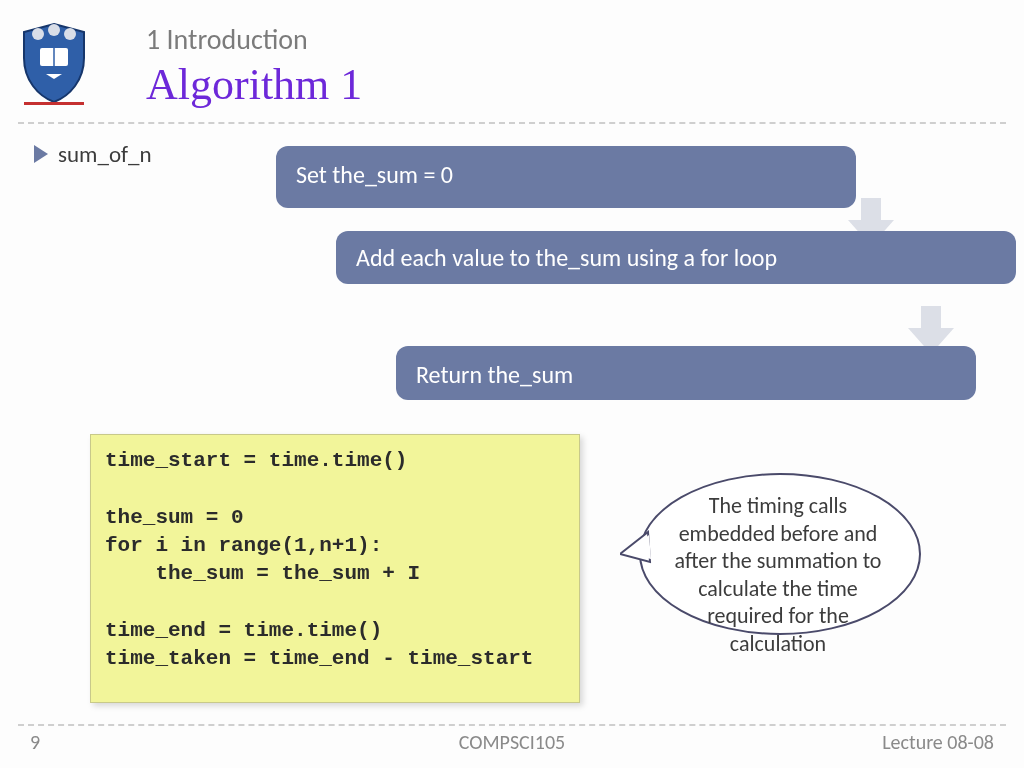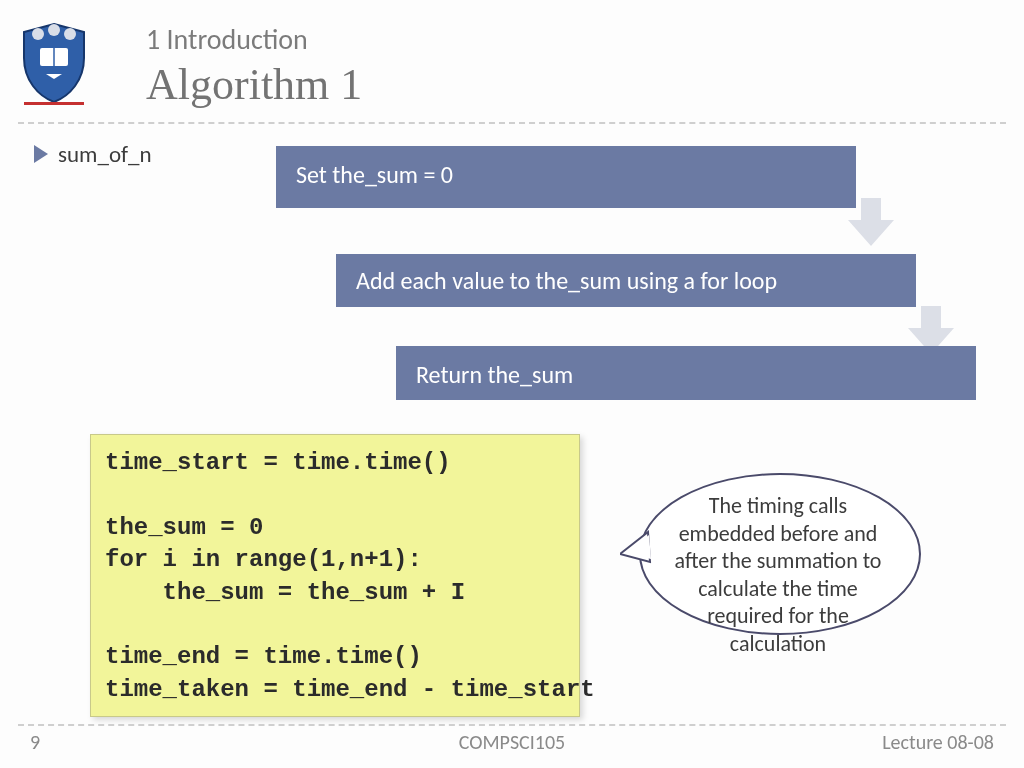--- a/index.html
+++ b/index.html
@@ -3,37 +3,37 @@
 <meta charset="utf-8">
 <style>
   * { box-sizing: border-box; margin: 0; padding: 0; }
   html, body { width: 1024px; height: 768px; font-family: Georgia, 'Times New Roman', serif; background: #fdfdfd; overflow: hidden; }
   .slide { width: 1024px; height: 768px; position: relative; }
   .header { position: absolute; top: 18px; left: 18px; display: flex; align-items: flex-start; gap: 40px; }
   .logo { width: 72px; height: 88px; display: flex; flex-direction: column; align-items: center; }
   .logo svg { width: 72px; height: 88px; }
   .titles { margin-left: 16px; margin-top: 4px; }
   .section-label { font-family: "Gill Sans", "Gill Sans MT", Calibri, sans-serif; font-size: 28px; color: #7b7b7b; }
-  .page-title { font-family: Georgia, serif; font-size: 44px; color: #737373; margin-top: 2px; }
+  .page-title { font-family: Georgia, serif; font-size: 44px; color: #6d28d9; margin-top: 2px; }
   .divider { position: absolute; left: 18px; right: 18px; border-top: 2px dashed #cfcfcf; }
   .divider.top { top: 122px; }
   .divider.bottom { bottom: 42px; }
   .bullet-area { position: absolute; top: 140px; left: 34px; display: flex; align-items: center; }
   .bullet-tri { width: 0; height: 0; border-top: 9px solid transparent; border-bottom: 9px solid transparent; border-left: 14px solid #6b7aa3; margin-right: 10px; }
   .bullet-text { font-family: "Gill Sans", "Gill Sans MT", Calibri, sans-serif; font-size: 23px; color: #3c3c3c; }
   .flow { position: absolute; top: 146px; left: 276px; }
-  .step { background: #6b7aa3; color: #fff; font-family: "Gill Sans", "Gill Sans MT", Calibri, sans-serif; font-size: 24px; border-radius: 0; padding: 14px 20px; position: absolute; box-shadow: 0 0 0 rgba(0,0,0,0); }
+  .step { background: #6b7aa3; color: #fff; font-family: "Gill Sans", "Gill Sans MT", Calibri, sans-serif; font-size: 24px; border-radius: 12px; padding: 14px 20px; position: absolute; box-shadow: 0 0 0 rgba(0,0,0,0); }
   .step1 { top: 0; left: 0; width: 580px; height: 62px; }
-  .step2 { top: 108px; left: 60px; width: 580px; padding-top: 12px; padding-bottom: 12px; }
+  .step2 { top: 85px; left: 60px; width: 680px; padding-top: 12px; padding-bottom: 12px; }
   .step3 { top: 200px; left: 120px; width: 580px; height: 54px; }
   .arrow { position: absolute; }
   .arrow svg { display: block; }
   .arrow1 { top: 52px; left: 570px; }
   .arrow2 { top: 160px; left: 630px; }
-  .code-box { position: absolute; top: 434px; left: 90px; width: 490px; background: #f2f59a; border: 1px solid #c8c98a; padding: 12px 14px 10px 14px; font-family: "Courier New", Courier, monospace; font-size: 24px; font-weight: bold; color: #2b2b2b; white-space: pre; line-height: 1.35; box-shadow: 3px 3px 6px rgba(0,0,0,0.15); }
+  .code-box { position: absolute; top: 434px; left: 90px; width: 490px; background: #f2f59a; border: 1px solid #c8c98a; padding: 12px 14px 28px 14px; font-family: "Courier New", Courier, monospace; font-size: 21px; font-weight: bold; color: #2b2b2b; white-space: pre; line-height: 1.35; box-shadow: 3px 3px 6px rgba(0,0,0,0.15); }
   .callout { position: absolute; top: 462px; left: 620px; width: 300px; height: 180px; }
   .callout svg { position: absolute; top: 0; left: 0; }
   .callout-text { position: absolute; top: 30px; left: 48px; width: 220px; text-align: center; font-family: "Gill Sans", "Gill Sans MT", Calibri, sans-serif; font-size: 22px; color: #3c3c3c; line-height: 1.25; }
   .footer { position: absolute; bottom: 10px; left: 0; right: 0; height: 28px; font-family: "Gill Sans", "Gill Sans MT", Calibri, sans-serif; color: #8a8a8a; font-size: 20px; }
   .footer .pn { position: absolute; left: 30px; }
   .footer .ctr { position: absolute; left: 0; right: 0; text-align: center; }
   .footer .rt { position: absolute; right: 30px; }
 </style>
 </head>
 <body>

